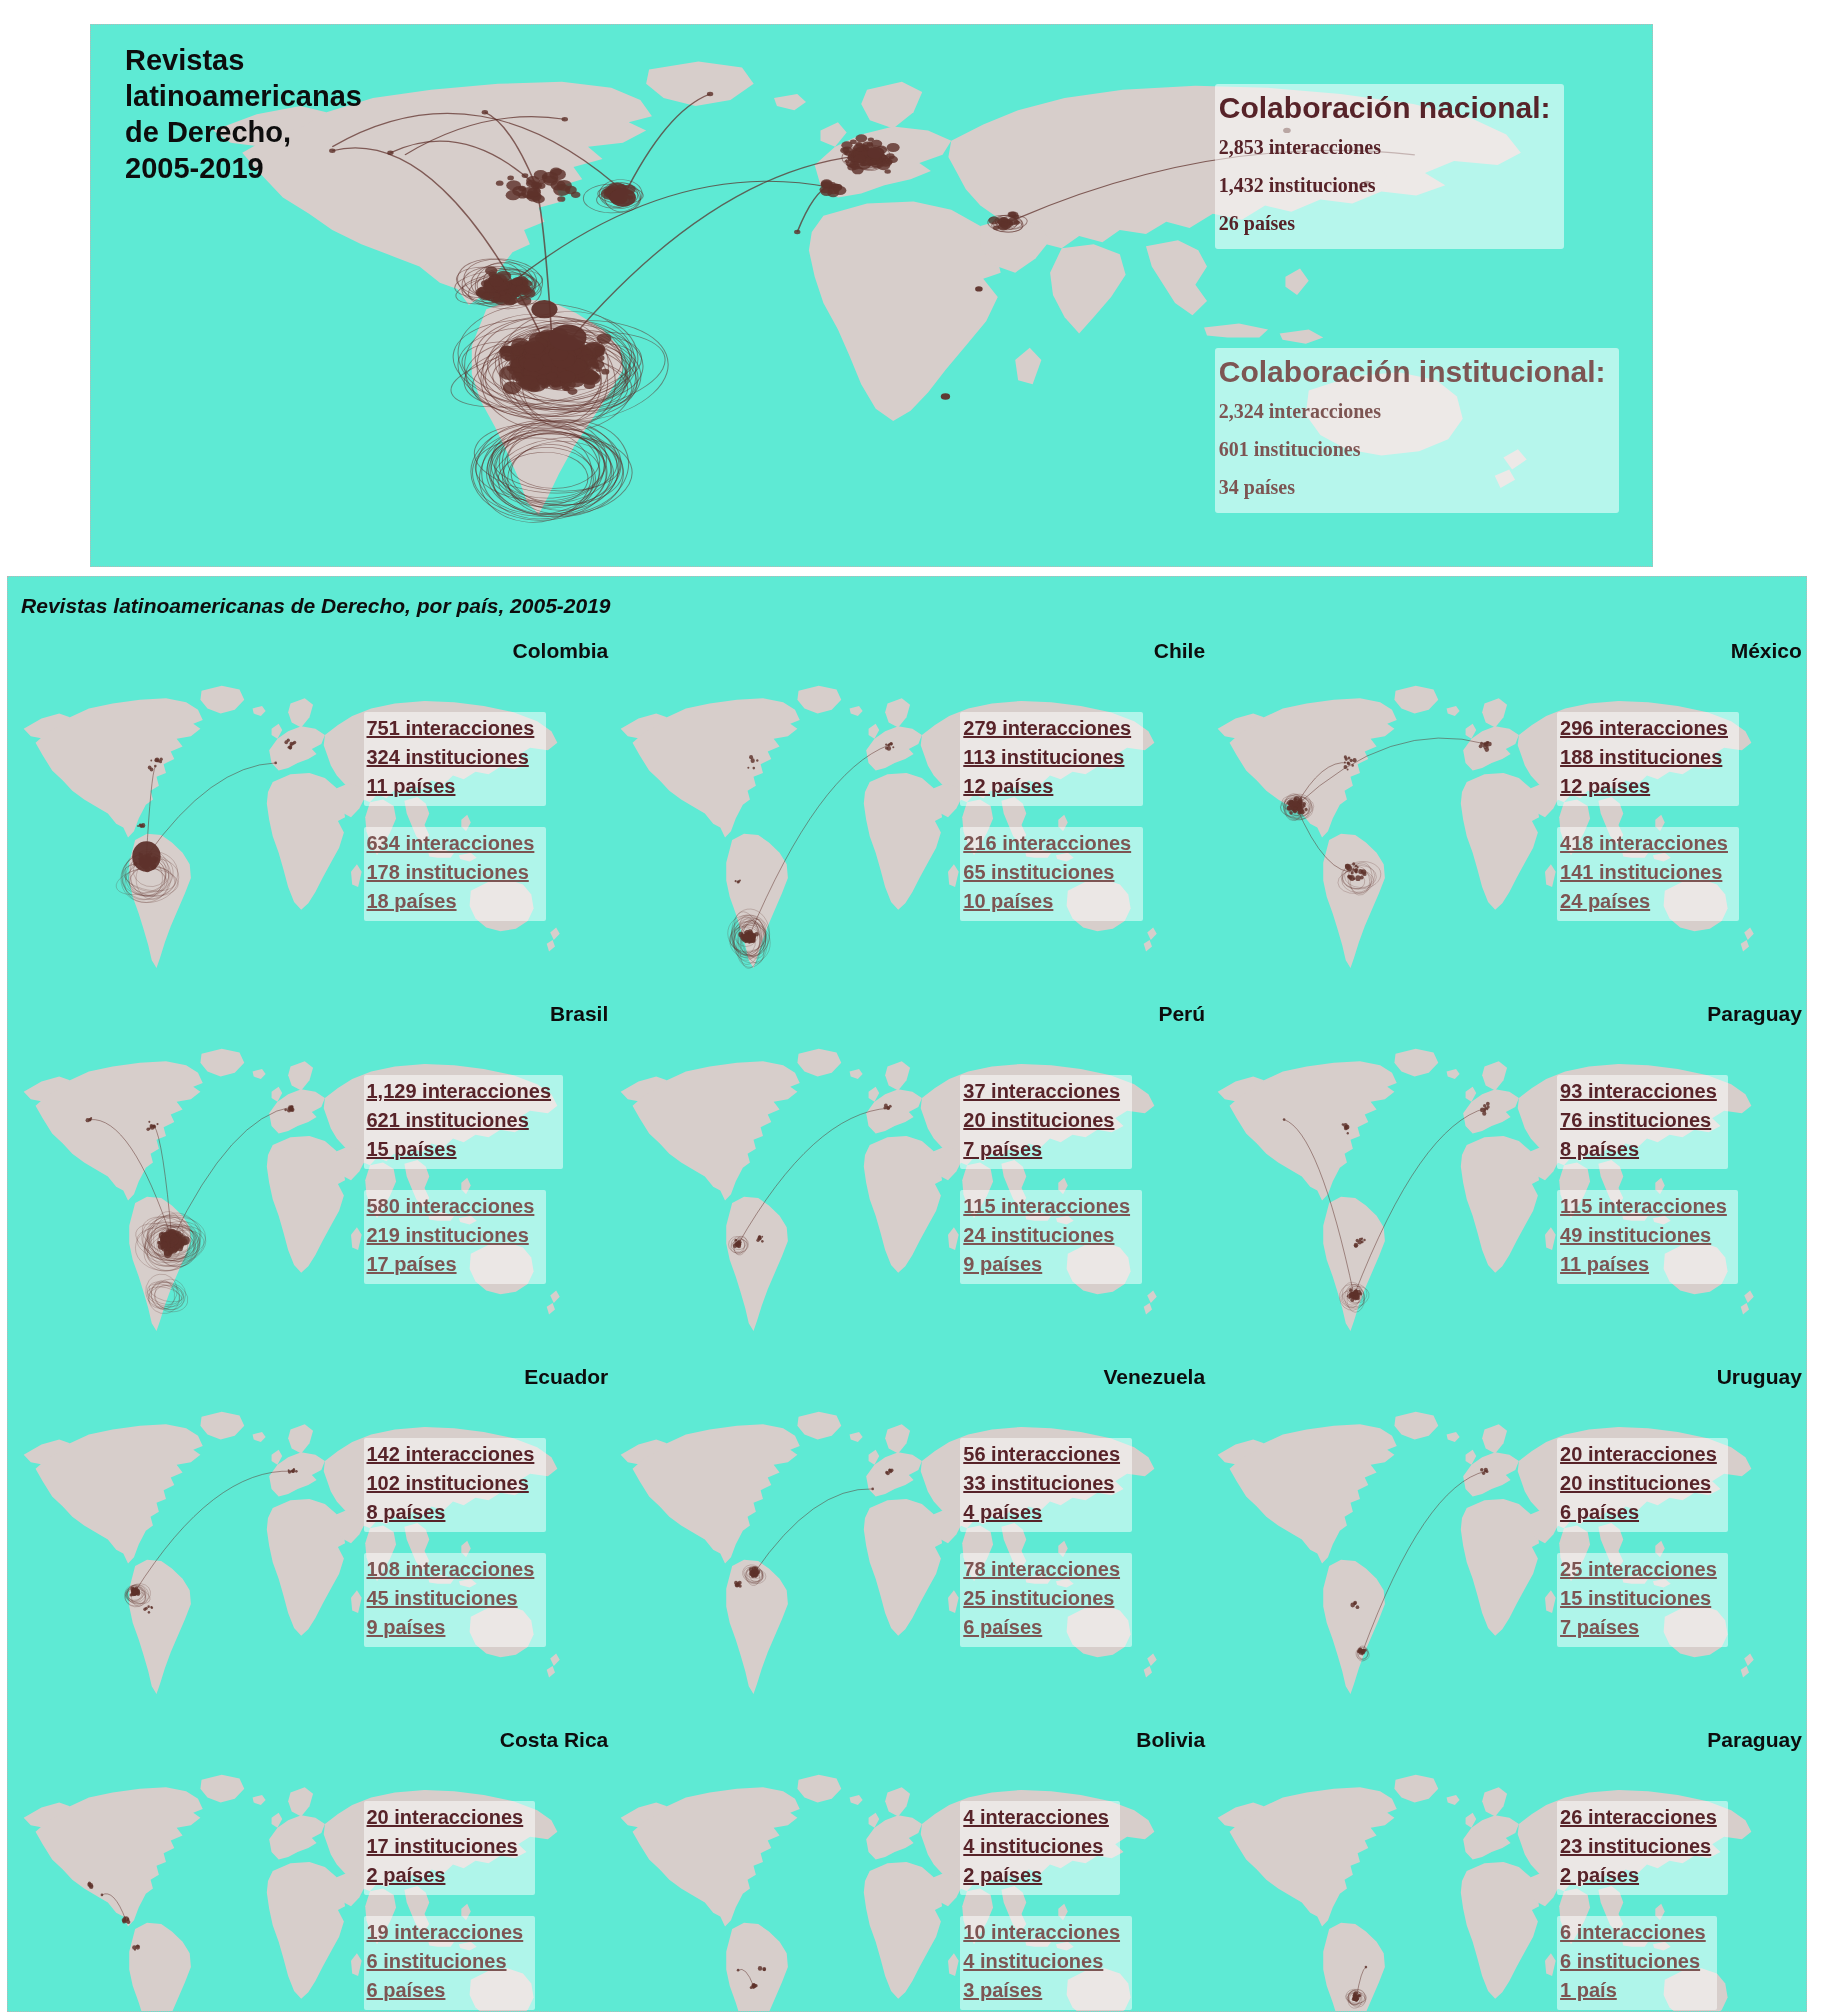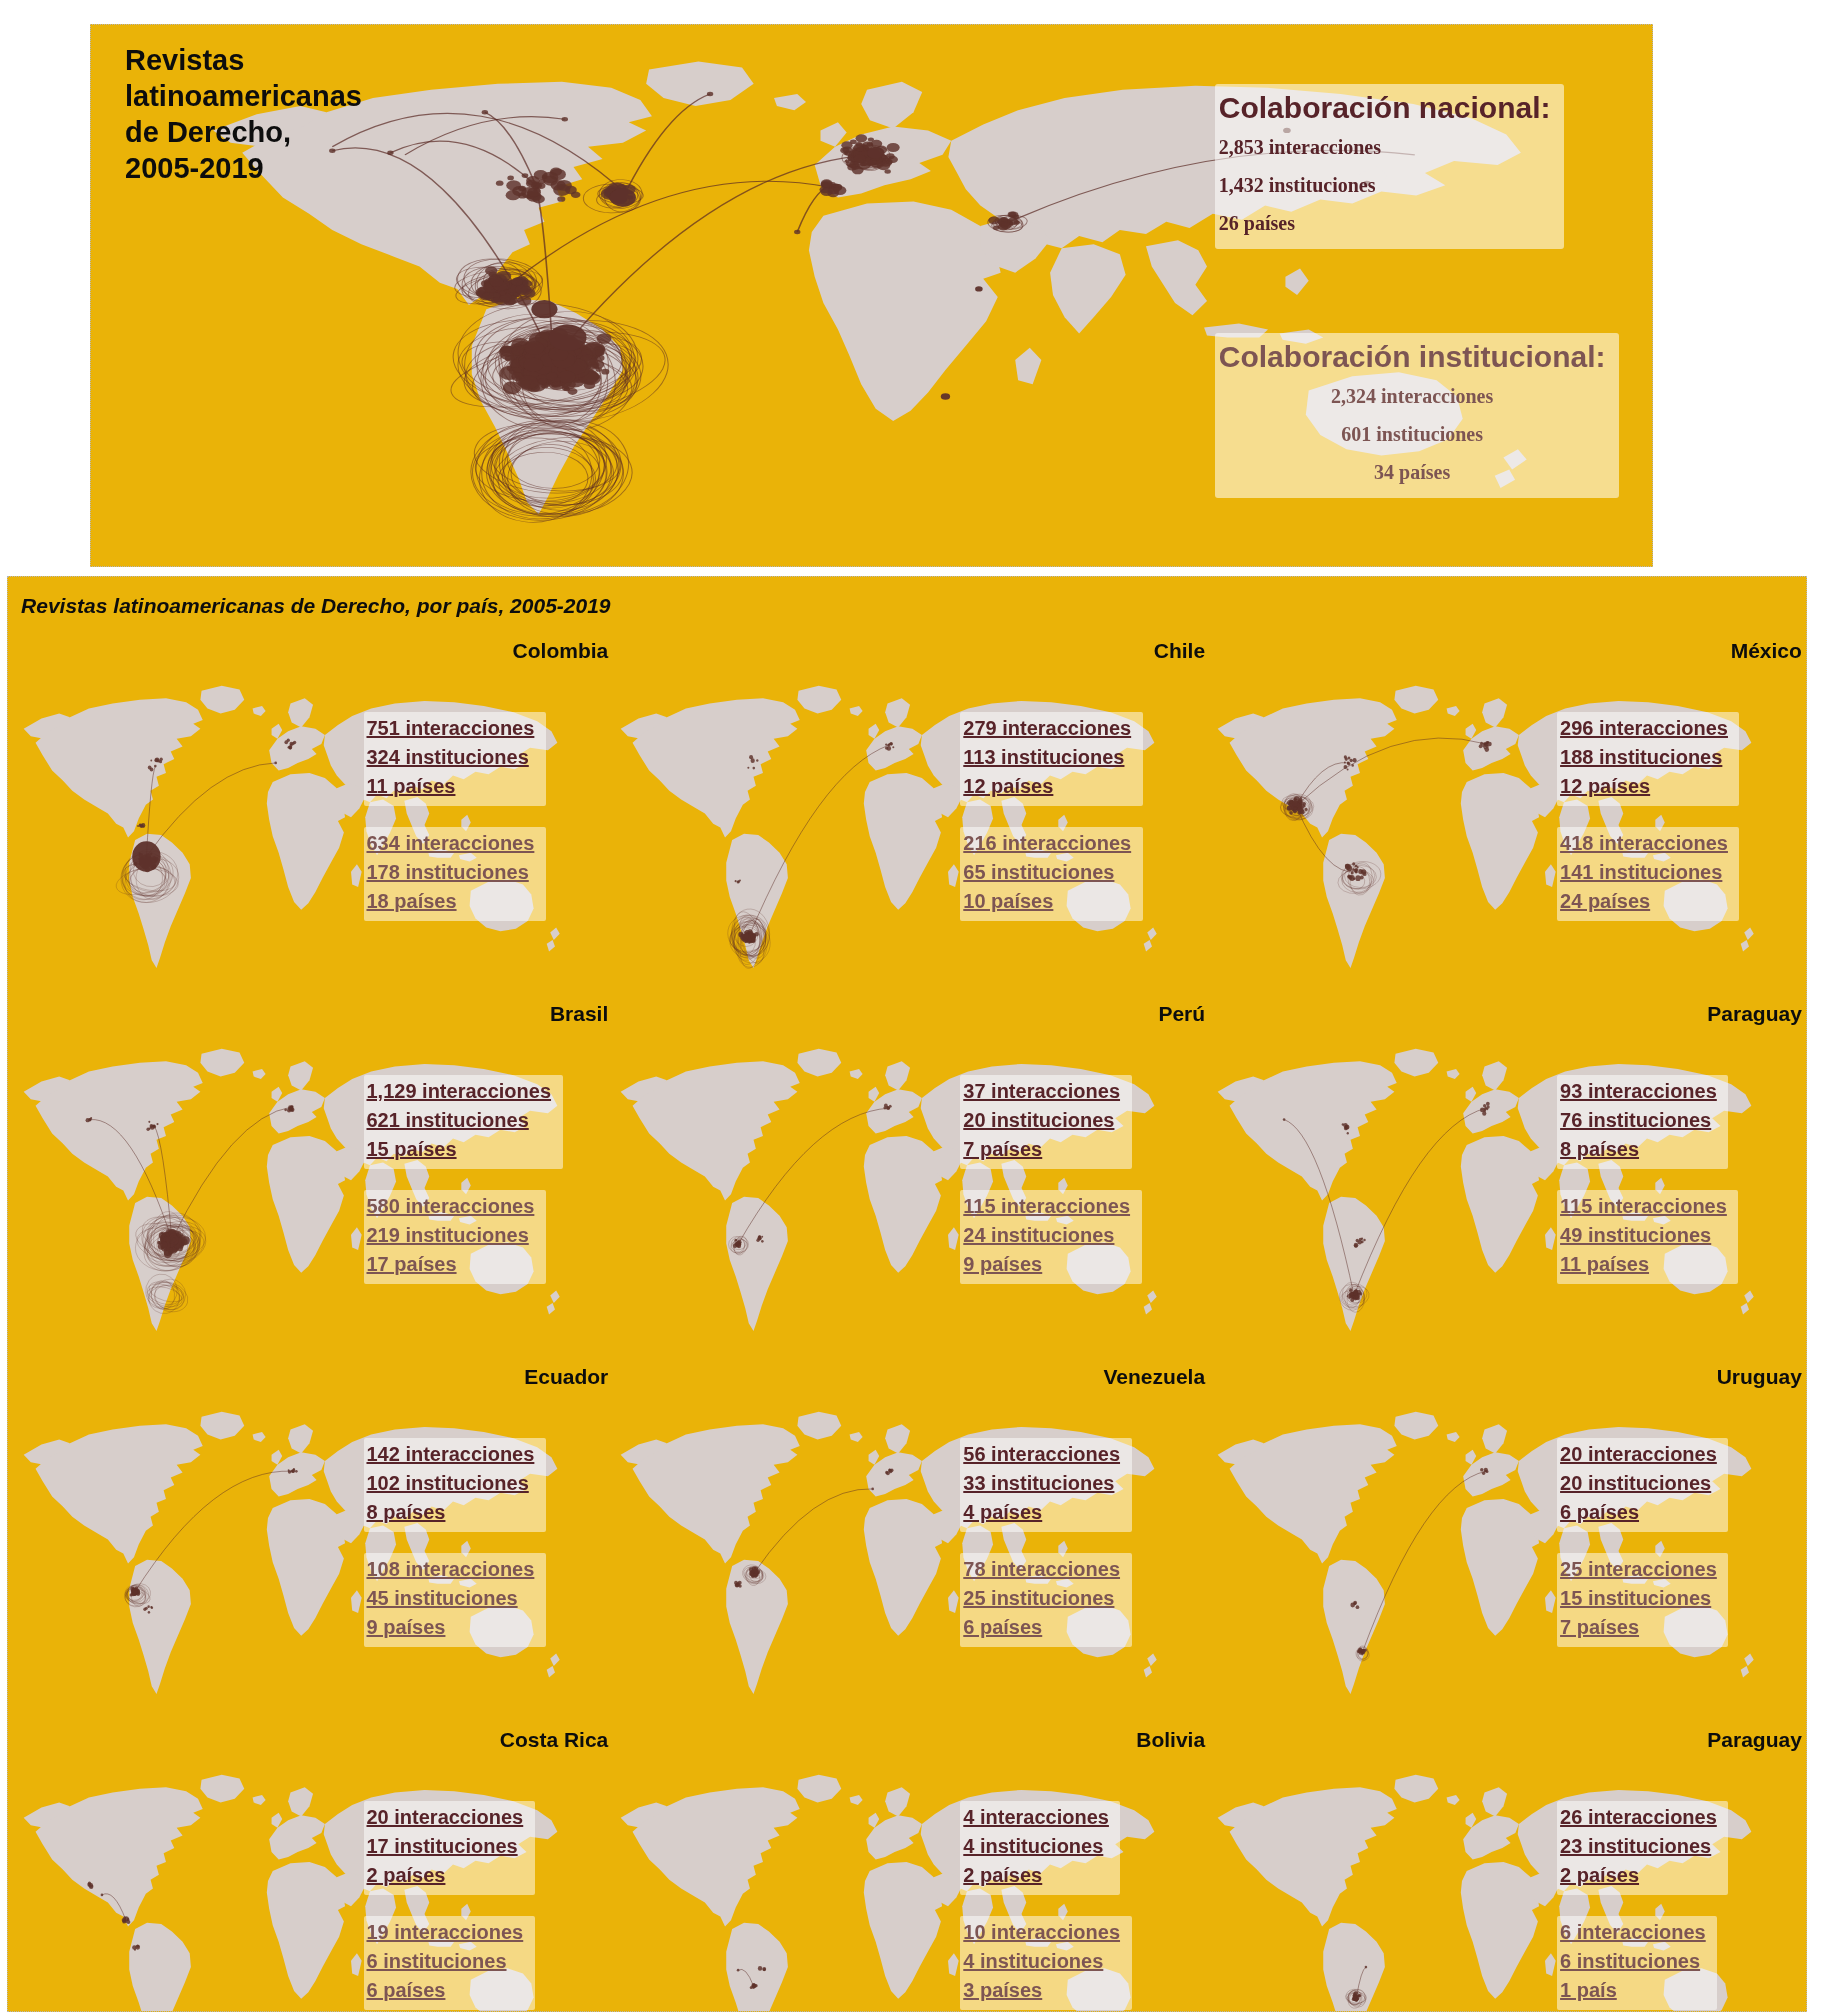--- a/index.html
+++ b/index.html
@@ -1,27 +1,27 @@
 <!DOCTYPE html>
 <html><head>
 <meta charset="utf-8">
 <style>
   html,body{margin:0;padding:0;background:#ffffff;}
   body{width:1827px;height:2012px;position:relative;font-family:"Liberation Sans",sans-serif;color:#111;}
-  .dotbox{position:absolute;border:1.9px dotted #b7b7b7;background:#eab308;box-sizing:border-box;}
+  .dotbox{position:absolute;border:1.9px dotted #b7b7b7;background:#5eead4;box-sizing:border-box;}
   #top-box{left:90px;top:24px;width:1563px;height:543px;}
   #bottom-box{left:6.7px;top:576px;width:1800px;height:1436px;overflow:hidden;}
   .overview-title{position:absolute;left:34px;top:17px;width:268px;font-size:29px;font-weight:bold;
     line-height:36px;white-space:pre-line;color:#0d0d0d;z-index:4;}
   .overview-map{position:absolute;left:96px;top:7.6px;width:1453px;height:528px;z-index:1;}
   .overview-map svg,.cmap svg{width:100%;height:100%;display:block;}
   .ov-stats{position:absolute;left:1124px;z-index:5;background:rgba(255,255,255,0.55);
     padding:3.8px 13.4px 7.6px 3.8px;border-radius:2.9px;}
   .ov-stats.nat{top:59px;color:#572329;}
-  .ov-stats.inst{top:308px;color:#7d5553;text-align:center;}
+  .ov-stats.inst{top:323px;color:#7d5553;}
   .ov-head{font-size:30px;font-weight:bold;line-height:40px;}
   .ov-line{font-size:20px;font-weight:bold;line-height:38px;font-family:Liberation Serif, serif;}
   .section-title{font-size:21px;font-weight:bold;color:#0d0d0d;margin:13.4px 0 14.3px 13.4px;line-height:32.5px;font-style:italic;}
   #grid{display:grid;grid-template-columns:repeat(3,1fr);padding:0 3.8px;}
   .country{position:relative;height:363px;}
   .cname{text-align:right;font-size:21px;font-weight:bold;color:#0d0d0d;line-height:27px;z-index:4;position:relative;}
   .cmap{position:absolute;left:1.9px;top:31px;width:calc(100% - 3.8px);height:329px;z-index:1;}
   .cstats{position:absolute;left:59%;top:75px;z-index:5;}
   .grp{background:rgba(255,255,255,0.5);padding:1.9px 11.5px 4.8px 2.9px;border-radius:1.9px;display:table;text-decoration:underline;}
   .grp div{font-size:20px;font-weight:bold;line-height:29px;white-space:nowrap;}

